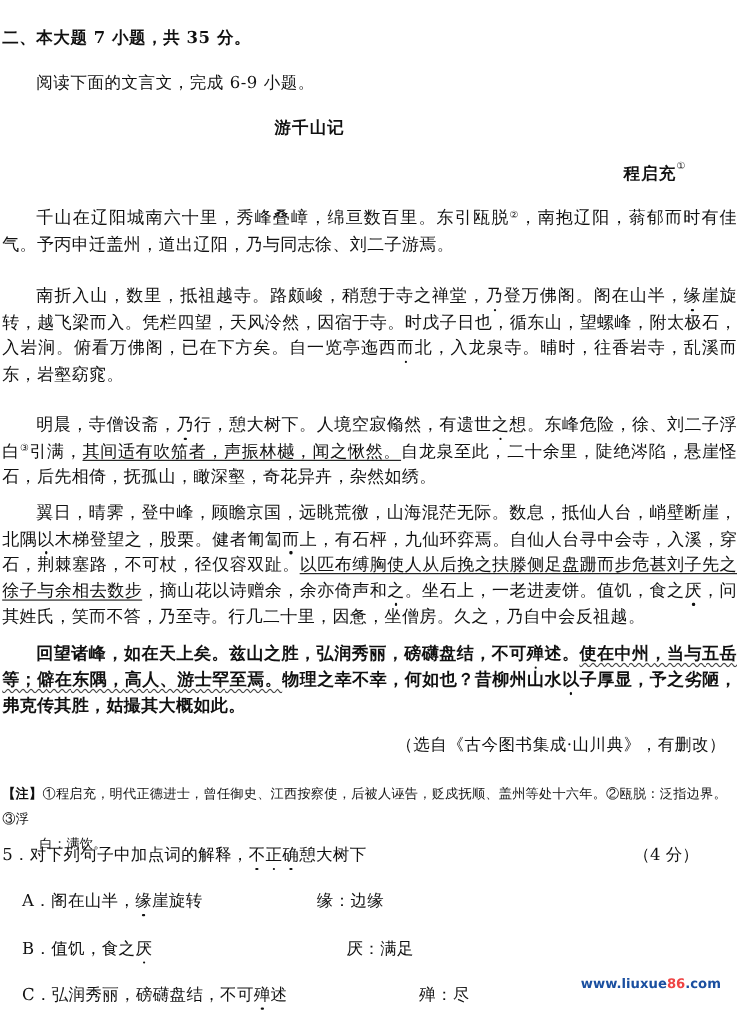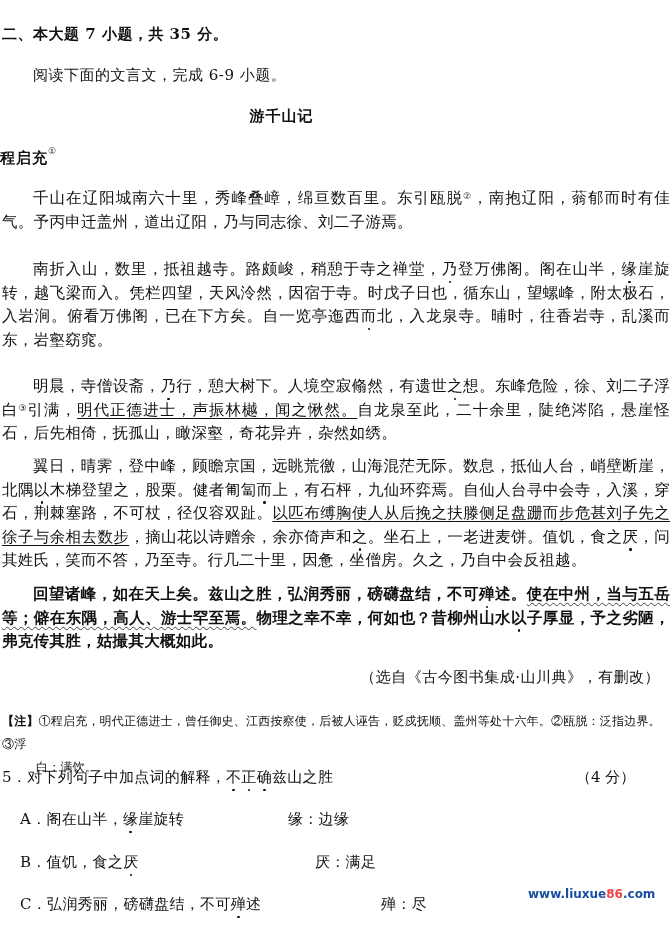--- a/index.html
+++ b/index.html
@@ -5,21 +5,21 @@
   html, body { margin: 0; padding: 0; background: #ffffff; }
   body {
     width: 672px; height: 930px; overflow: hidden; position: relative;
     font-family: "DejaVu Serif", "Liberation Serif", serif;
     color: #111;
   }
   .abs { position: absolute; white-space: nowrap; }
   .section-heading { left: 2px; top: 25px; font-size: 15px; font-weight: bold; letter-spacing: 0.5px; }
   .instruction { left: 33px; top: 66px; font-size: 15px; letter-spacing: 0.5px; }
   .title { left: 0; width: 563px; text-align: center; top: 107px; font-size: 15px; font-weight: bold; letter-spacing: 1px; }
-  .author { left: 0; width: 624px; text-align: left; top: 149px; font-size: 15px; font-weight: bold; letter-spacing: 1px; }
+  .author { left: 0; width: 624px; text-align: right; top: 149px; font-size: 15px; font-weight: bold; letter-spacing: 1px; }
   .author sup { font-size: 9px; font-weight: normal; vertical-align: top; position: relative; top: -3px; }
   .para {
     position: absolute; left: 2px; width: 668px;
     font-size: 15.5px; line-height: 23.5px; letter-spacing: 0.3px;
     text-indent: 31px; text-align: justify;
   }
   .para sup { font-size: 9px; vertical-align: top; position: relative; top: -2px; }
   .u { text-decoration: underline; text-underline-offset: 3px; }
   .uw { text-decoration: underline wavy #444; text-decoration-thickness: 1px; text-underline-offset: 3px; }
   .dot { position: relative; }
@@ -56,34 +56,34 @@
 
 <div class="abs title">游千山记</div>
 <div class="abs author">
   <span>程启充</span><sup>①</sup>
 </div>
 
 <div class="para" style="top:187px;"><span>千山在辽阳城南六十里，秀峰叠嶂，绵亘数百里。东引瓯脱</span><sup>②</sup><span>，南抱辽阳，蓊郁而时有佳气。予丙申迁盖州，道出辽阳，乃与同志徐、刘二子游焉。</span></div>
 
 <div class="para" style="top:258px;"><span>南折入山，数里，抵祖越寺。路颇峻，稍憩于寺之禅堂，</span><span class="dot">乃</span><span>登万佛阁。阁在山半，</span><span class="dot">缘</span><span>崖旋转，越飞梁而入。凭栏四望，天风泠然，因宿于寺。时戊子日也，循东山，望螺峰，附太极石，入岩涧。俯看万佛阁，已在下方矣。自一览亭迤西</span><span class="dot">而</span><span>北，入龙泉寺。晡时，往香岩寺，乱溪而东，岩壑窈窕。</span></div>
 
-<div class="para" style="top:375px;"><span>明晨，寺僧设斋，</span><span class="dot">乃</span><span>行，憩大树下。人境空寂翛然，有遗世</span><span class="dot">之</span><span>想。东峰危险，徐、刘二子浮白</span><sup>③</sup><span>引满，</span><span class="u">明代正德进士，声振林樾，闻之愀然。</span><span>自龙泉至此，二十余里，陡绝涔陷，悬崖怪石，后先相倚，抚孤山，瞰深壑，奇花异卉，杂然如绣。</span></div>
+<div class="para" style="top:375px;"><span>明晨，寺僧设斋，</span><span class="dot">乃</span><span>行，憩大树下。人境空寂翛然，有遗世</span><span class="dot">之</span><span>想。东峰危险，徐、刘二子浮白</span><sup>③</sup><span>引满，</span><span class="u">其间适有吹笳者，声振林樾，闻之愀然。</span><span>自龙泉至此，二十余里，陡绝涔陷，悬崖怪石，后先相倚，抚孤山，瞰深壑，奇花异卉，杂然如绣。</span></div>
 
 <div class="para" style="top:455px;"><span>翼日，晴霁，登中峰，顾瞻京国，远眺荒徼，山海混茫无际。数息，抵仙人台，峭壁断崖，北隅</span><span class="dot">以</span><span>木梯登望之，股栗。健者匍匐</span><span class="dot">而</span><span>上，有石枰，九仙环弈焉。自仙人台寻中会寺，入溪，穿石，荆棘塞路，不可杖，径仅容双趾。</span><span class="u">以匹布缚胸使人从后挽之扶滕侧足盘跚而步危甚刘子先之徐子与余相去数步</span><span>，摘山花以诗赠余，余亦倚声和</span><span class="dot">之</span><span>。坐石上，一老进麦饼。值饥，食之</span><span class="dot">厌</span><span>，问其姓氏，笑而不答，乃至寺。行几二十里，因惫，坐僧房。久之，乃自中会反祖越。</span></div>
 
 <div class="para" style="top:582px;font-weight:bold;"><span>回望诸峰，如在天上矣。兹山之胜，弘润秀丽，磅礴盘结，不可</span><span class="dot">殚</span><span>述。</span><span class="uw">使在中州，当与五岳等；僻在东隅，高人、游士罕至焉。</span><span>物理之幸不幸，何如也？昔柳州山水</span><span class="dot">以</span><span>子厚显，予之劣陋，弗克传其胜，姑撮其大概如此。</span></div>
 
 <div class="abs source">（选自《古今图书集成·山川典》，有删改）</div>
 
 <div class="note">
   <span class="bracket">【注】</span><span>①程启充，明代正德进士，曾任御史、江西按察使，后被人诬告，贬戍抚顺、盖州等处十六年。②瓯脱：泛指边界。③浮</span>
   <span class="cont">白：满饮。</span>
 </div>
 
-<div class="abs question"><span>5．对下列句子中加点词的解释，</span><span class="dot">不</span><span class="dot">正</span><span class="dot">确</span><span>兹山之胜</span></div>
+<div class="abs question"><span>5．对下列句子中加点词的解释，</span><span class="dot">不</span><span class="dot">正</span><span class="dot">确</span><span>憩大树下</span></div>
 <div class="abs score">（4 分）</div>
 
 <div class="abs opt opt-a"><span>A．阁在山半，</span><span class="dot">缘</span><span>崖旋转</span></div>
 <div class="abs opt opt-a-exp">缘：边缘</div>
 
 <div class="abs opt opt-b"><span>B．值饥，食之</span><span class="dot">厌</span><span></span></div>
 <div class="abs opt opt-b-exp">厌：满足</div>
 
 <div class="abs opt opt-c"><span>C．弘润秀丽，磅礴盘结，不可</span><span class="dot">殚</span><span>述</span></div>
 <div class="abs opt opt-c-exp">殚：尽</div>

